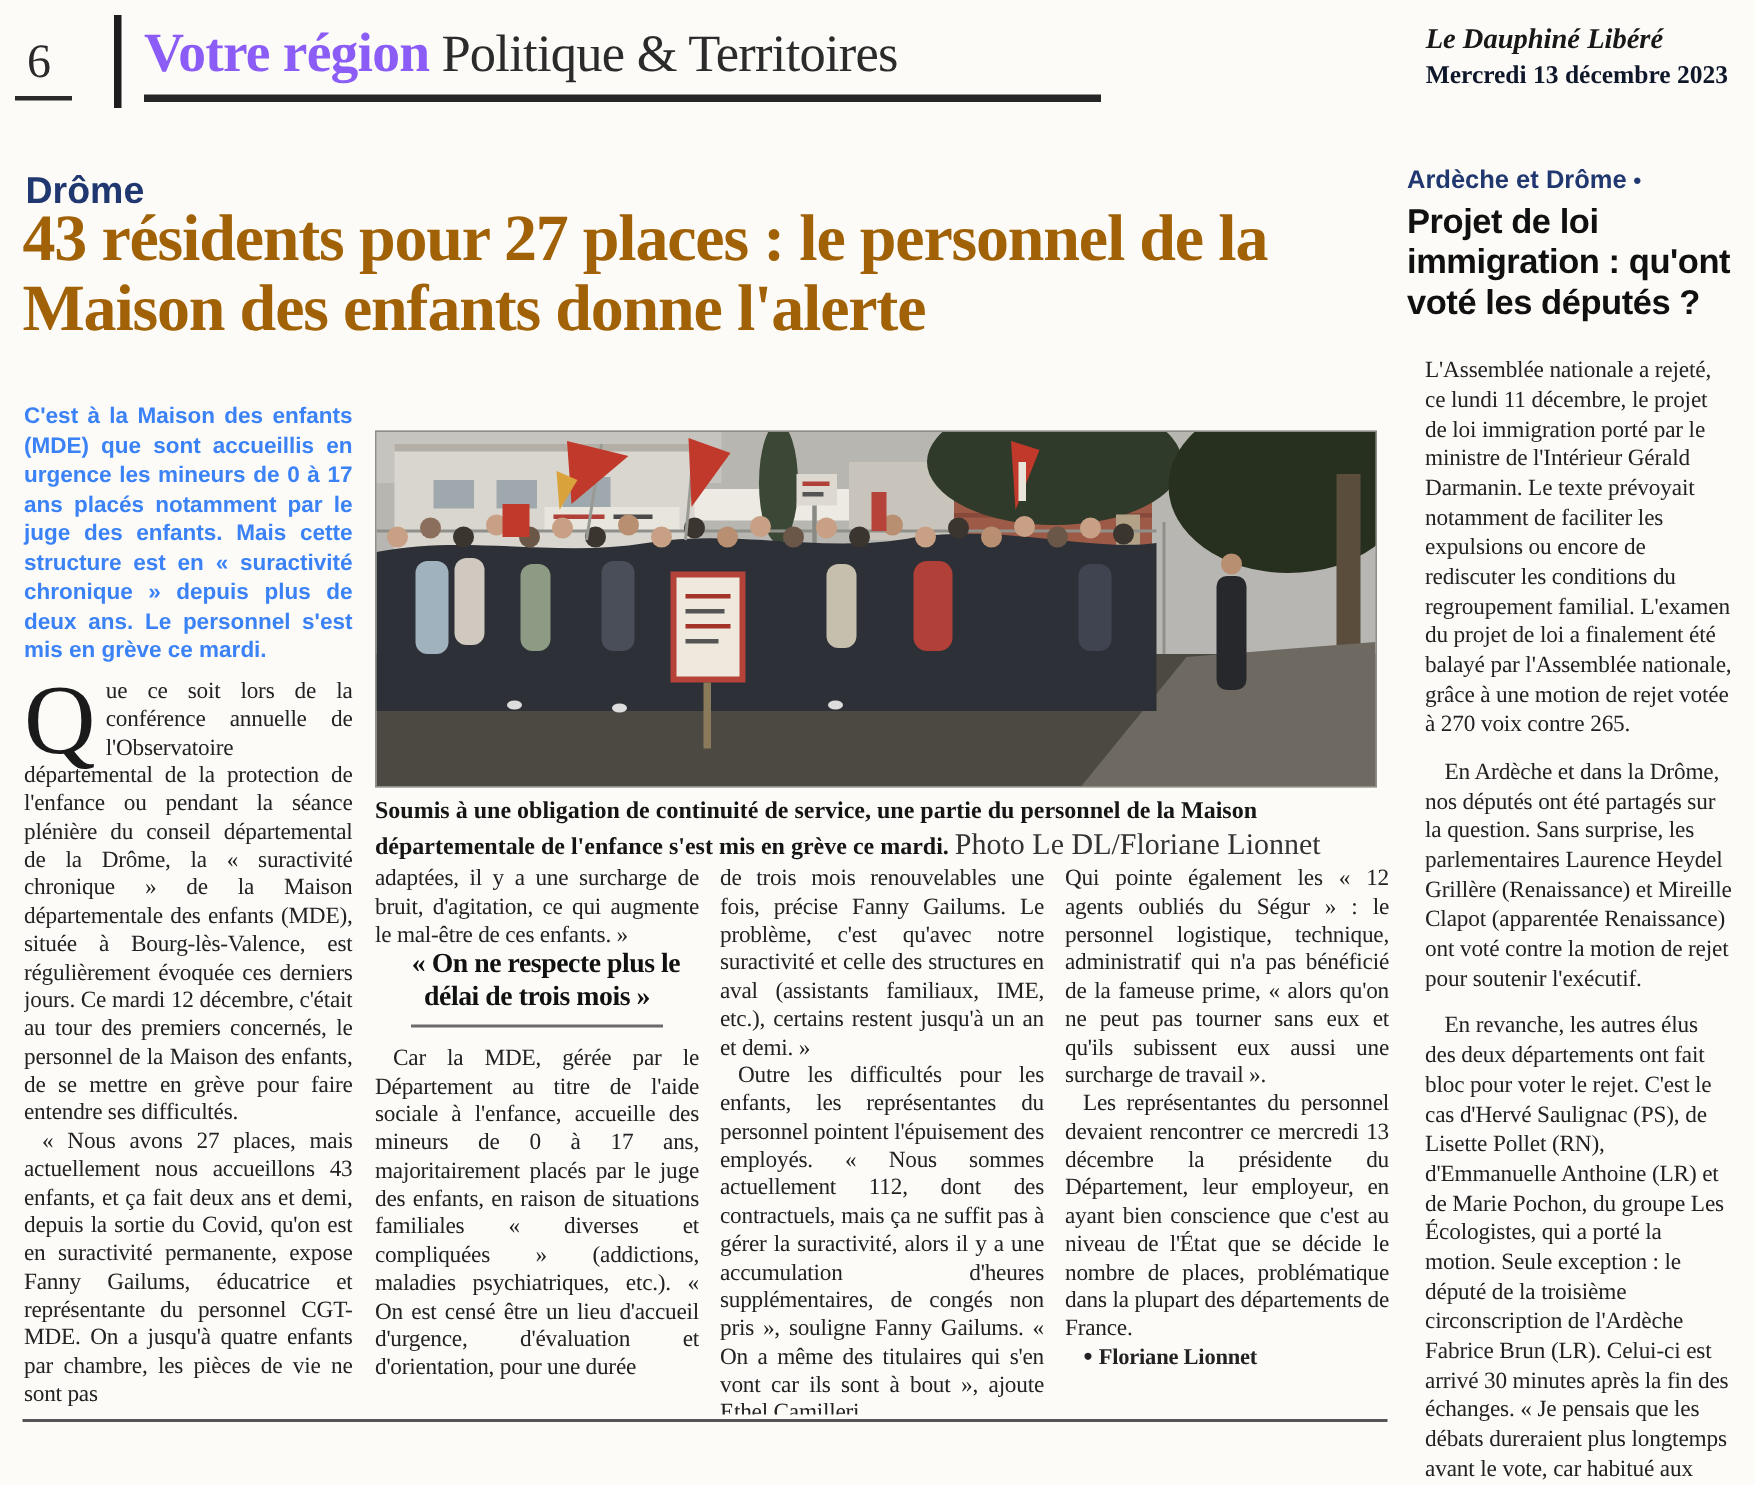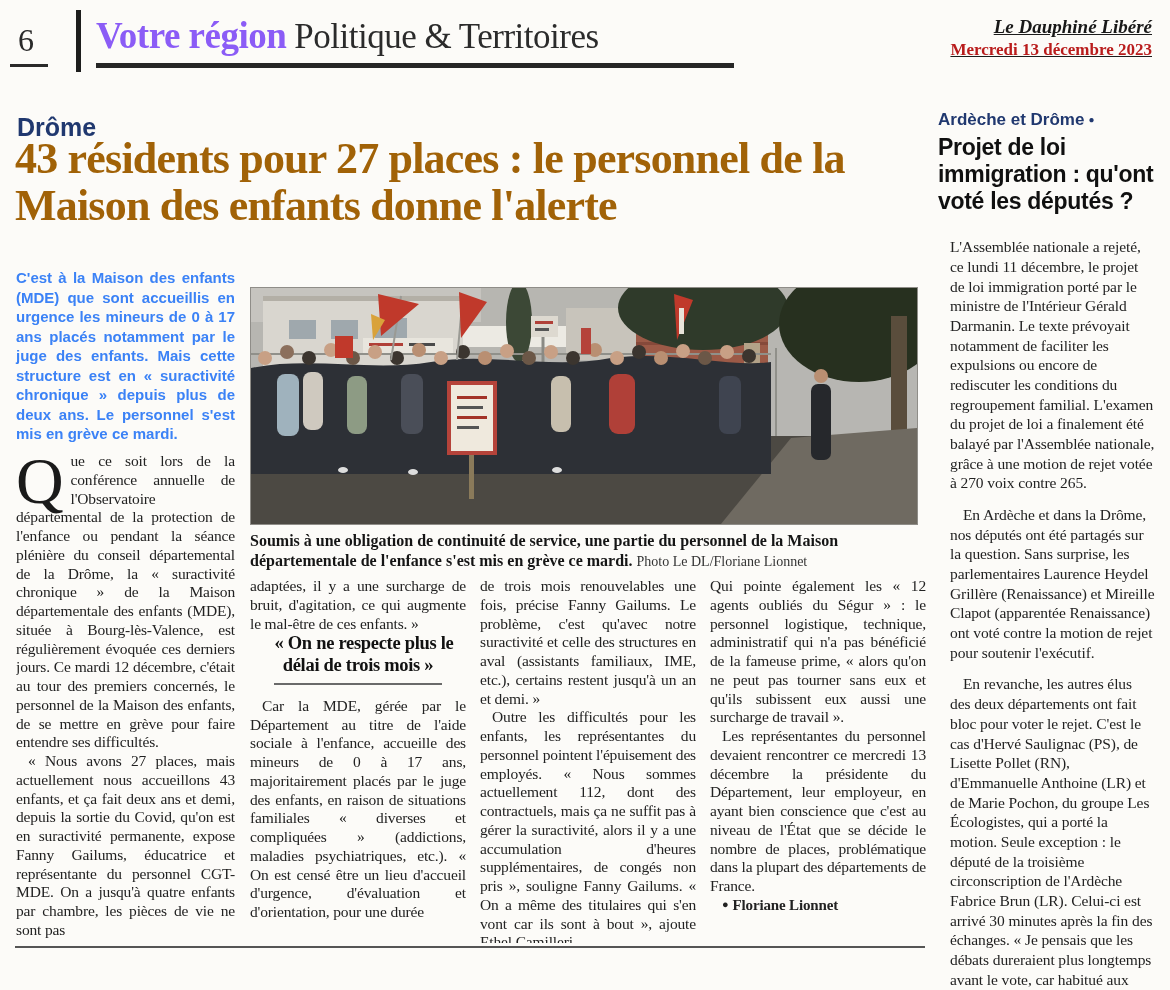--- a/index.html
+++ b/index.html
@@ -8,23 +8,23 @@
   [data-interactable]{box-sizing:border-box;}
 
   
   .pagenum{position:absolute;left:18px;top:22px;font-size:32px;color:#2a2a2a;}
   .pagenum-rule{position:absolute;left:10px;top:64px;width:38px;border-top:2px solid #2a2a2a;border-bottom:1px solid #2a2a2a;height:3px;}
   .vbar{position:absolute;left:76px;top:10px;width:5px;height:62px;background:#1d1d1d;}
   .section{position:absolute;left:96px;top:14px;width:640px;}
   .sect-bold{font-family:Liberation Serif, serif;font-weight:bold;font-size:37px;color:#8b5cf6;letter-spacing:-.5px;}
   .sect-rest{font-family:"Liberation Serif",serif;font-size:35px;color:#2b2b2b;letter-spacing:-.5px;margin-left:8px;}
   .double-rule{margin-top:6px;width:638px;height:4px;border-top:3px solid #262626;border-bottom:2px solid #262626;}
-  .masthead{position:absolute;right:18px;top:16px;text-align:right;text-decoration:underline;}
+  .masthead{position:absolute;right:18px;top:16px;}
   .mast-title{font-style:italic;font-weight:bold;font-size:19px;color:#181818;}
-  .mast-date{font-weight:bold;font-size:17px;color:#b91c1c;margin-top:2px;}
+  .mast-date{font-weight:bold;font-size:17px;color:#0f172a;margin-top:2px;}
 
   
   .kicker{position:absolute;left:17px;top:113px;font-family:"Liberation Sans",sans-serif;font-weight:bold;font-size:25px;color:#20386f;}
   .headline{position:absolute;left:15px;top:136px;width:912px;font-weight:bold;font-size:44px;line-height:1.06;letter-spacing:-.8px;color:#a16207;}
   .lead{position:absolute;left:16px;top:268px;width:219px;font-family:"Liberation Sans",sans-serif;font-weight:bold;
         font-size:15px;line-height:1.3;color:#3b82f6;text-align:justify;}
   .bodytext{font-size:15.5px;line-height:1.21;letter-spacing:-.15px;text-align:justify;color:#222;}
   .bodytext p{margin:0;}
   .bodytext p + p{text-indent:12px;}
   .col1{position:absolute;left:16px;top:452px;width:219px;height:488px;overflow:hidden;}
@@ -34,21 +34,21 @@
   .crosshead{margin:18px 4px 14px;text-align:center;font-weight:bold;font-size:18.5px;line-height:1.15;letter-spacing:-.3px;color:#111;text-indent:0;}
   .crosshead-rule{width:168px;margin:7px auto 12px;border-top:2px solid #6a6a6a;}
   .byline{margin-top:4px;font-weight:bold;font-size:15px;text-indent:0;}
   .byline .dot{font-size:11px;vertical-align:2px;margin-right:4px;}
   .main-bottom-rule{position:absolute;left:15px;top:946px;width:910px;border-top:2px solid #555;}
 
   
   .photo{position:absolute;left:250px;top:287px;width:668px;height:238px;border:1px solid #8f8d88;background:#b7b6b2;}
   .caption{position:absolute;left:250px;top:531px;width:674px;font-size:16px;line-height:1.25;color:#151515;}
   .caption b{font-weight:bold;}
-  .caption .credit{font-weight:normal;font-size:14px;color:#333;}
+  .caption .credit{font-weight:normal;font-size:20px;color:#333;}
 
   
   .side{position:absolute;left:938px;top:110px;width:229px;}
   .side-kicker{font-family:"Liberation Sans",sans-serif;font-weight:bold;font-size:17px;color:#20386f;}
   .side-kicker .dot{font-size:10px;vertical-align:2px;margin-left:4px;}
   .side-headline{margin-top:6px;font-family:"Liberation Sans",sans-serif;font-weight:bold;font-size:23px;line-height:1.18;letter-spacing:-.3px;color:#101010;}
   .side-body{margin-top:22px;font-size:15.5px;line-height:1.27;letter-spacing:-.1px;color:#222;}
   .side-body p{margin:12px;}
   .side-body p + p{text-indent:13px;}
 </style>

